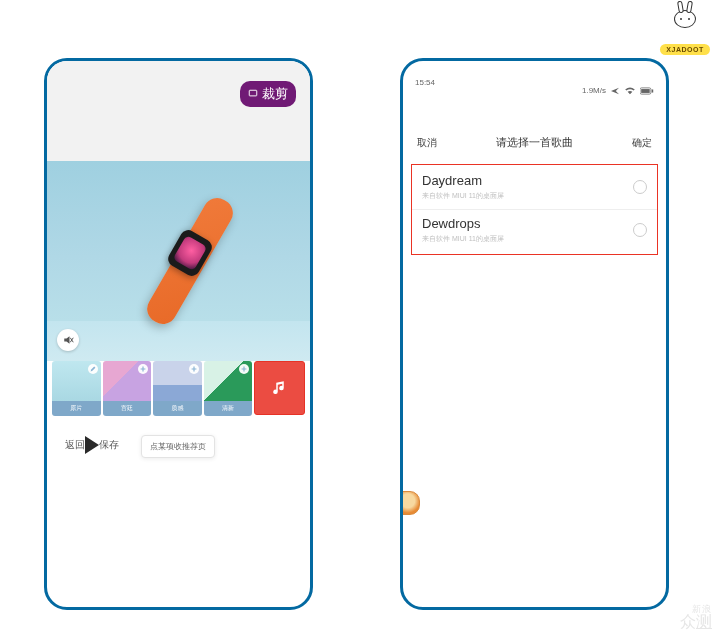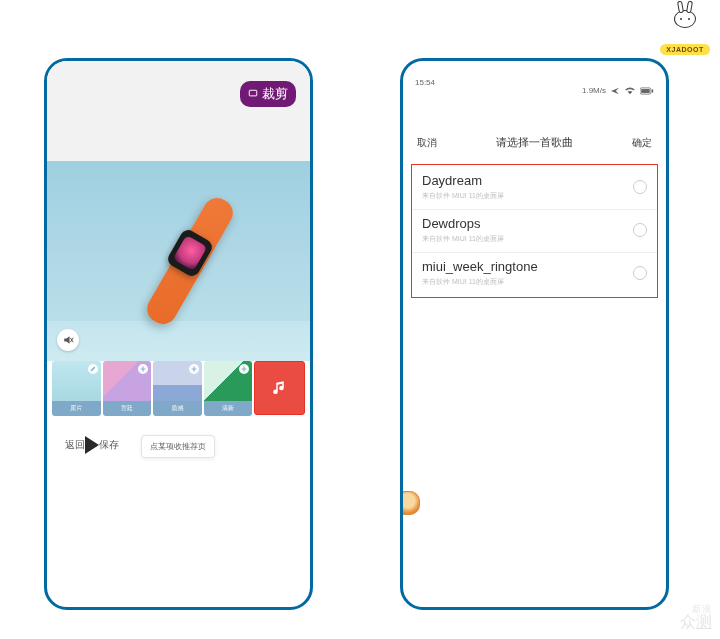--- a/index.html
+++ b/index.html
@@ -390,27 +390,20 @@
       </div>
       <div class="radio"></div>
     </div>
     <div class="song-item">
       <div class="info">
         <div class="name">Dewdrops</div>
         <div class="sub">来自软件 MIUI 11的桌面屏</div>
       </div>
       <div class="radio"></div>
     </div>
-    <div class="song-item">
-      <div class="info">
-        <div class="name">miui_week_ringtone</div>
-        <div class="sub">来自软件 MIUI 11的桌面屏</div>
-      </div>
-      <div class="radio"></div>
-    </div>
   </div>
 
   <div class="peek-left"></div>
 </div>
 
 <div class="watermark">
   <div class="l1">新浪</div>
   <div class="l2">
     <span>众</span><span class="underline">测</span>
   </div>

